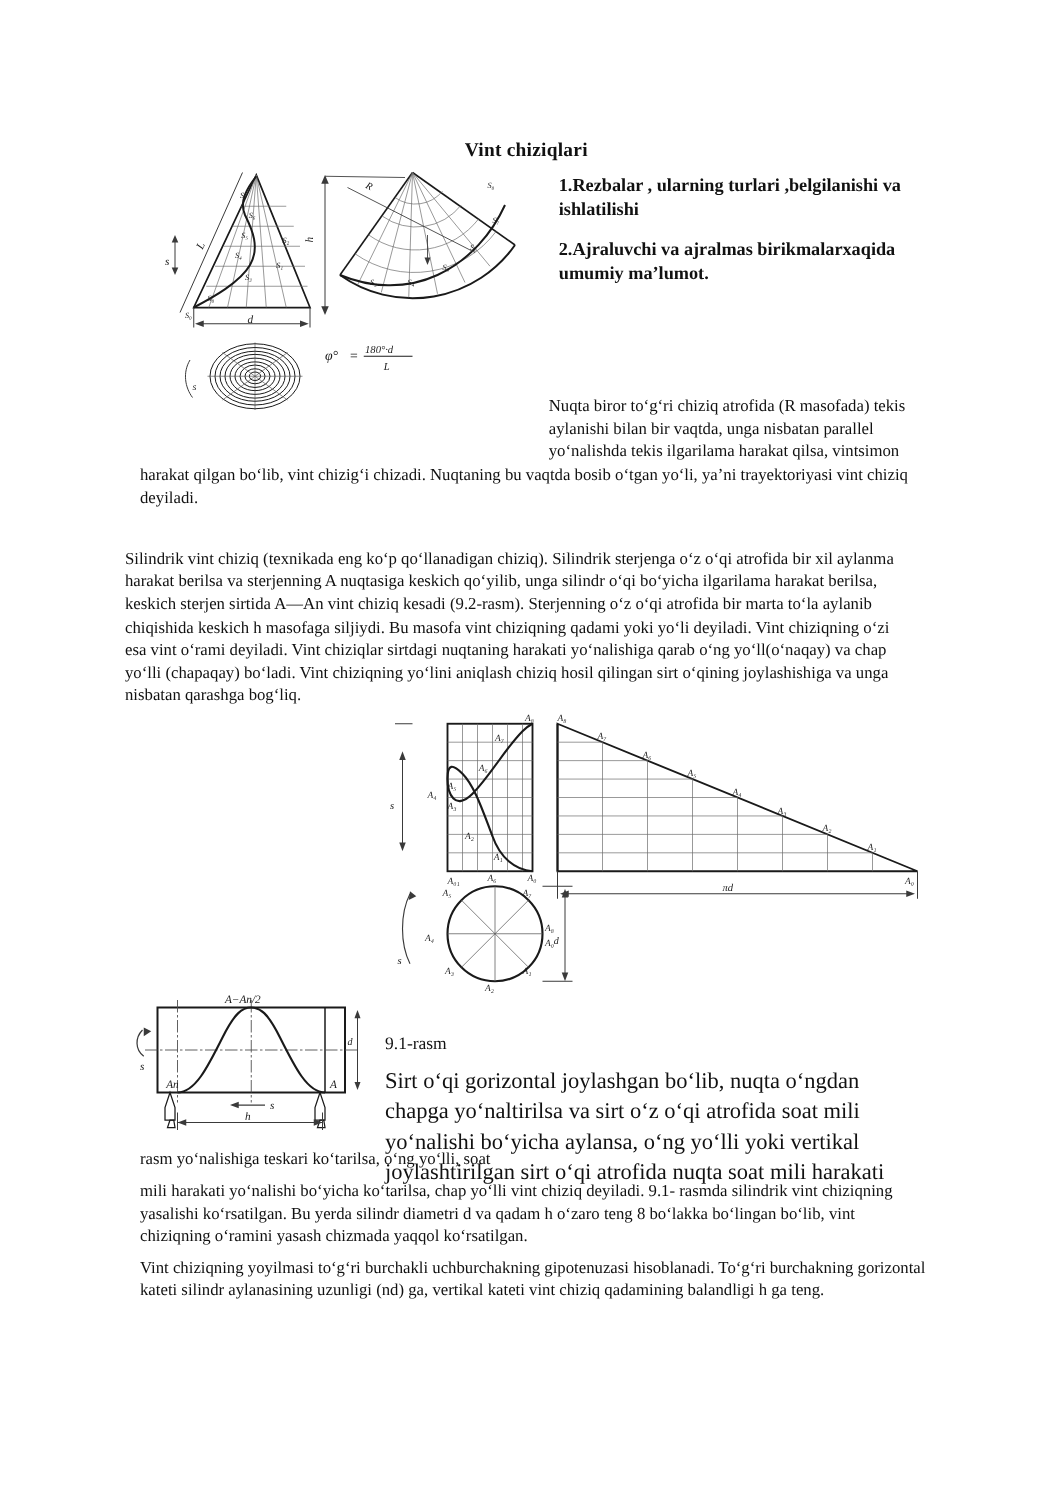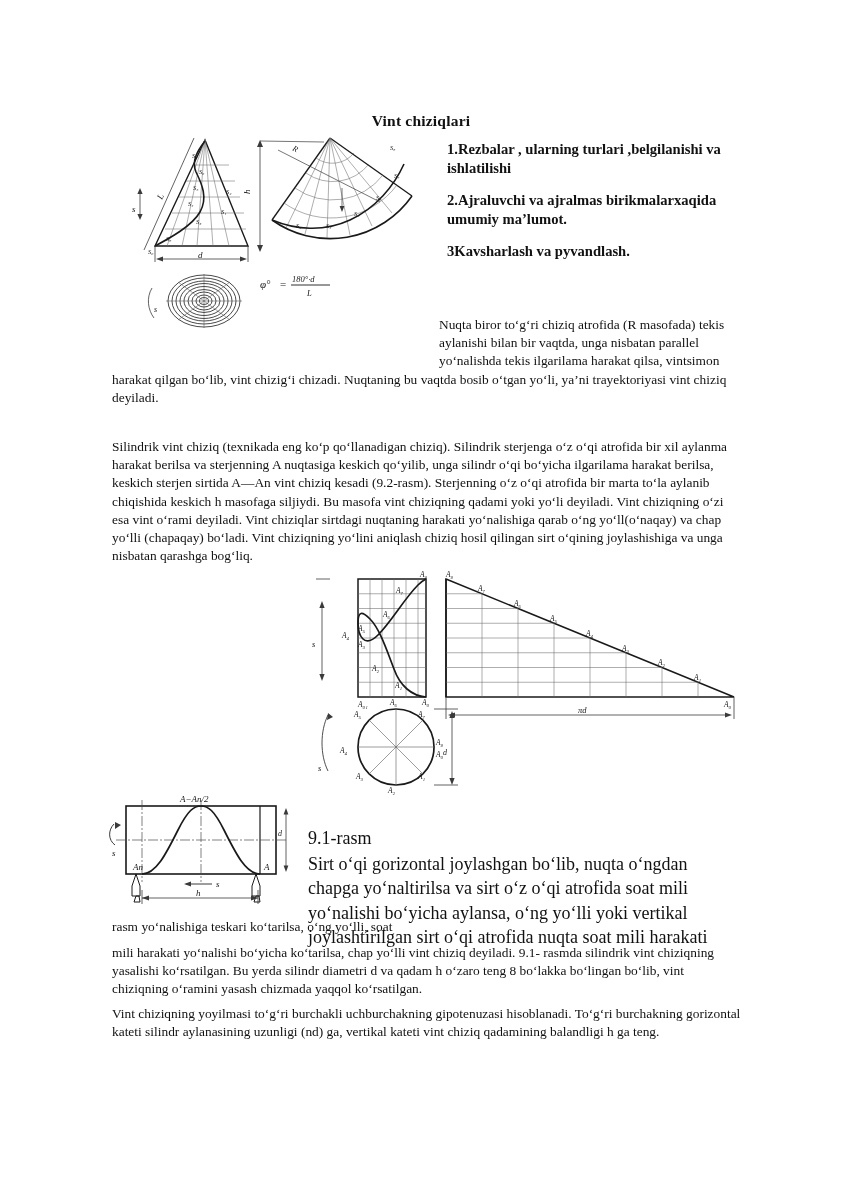--- a/index.html
+++ b/index.html
@@ -77,21 +77,21 @@
   .fig svg { display: block; }
 
   .fig-top     { left: 130px;  top: 128px; }
   .fig-main    { left: 300px;  top: 565px; }
   .fig-bottom  { left: 108px;  top: 790px; text-align: right; }
 
   .cap-91 {
     position: absolute;
     left: 308px;
     top: 828px;
-    font-size: 18px;
+    font-size: 14px;
   }
   .text-right-of-fig {
     position: absolute;
     left: 308px;
     top: 852px;
     width: 434px;
     font-size: 18px;
     line-height: 1.36;
   }
   .t-rasm-line {
@@ -102,21 +102,21 @@
     font-size: 13.4px;
     line-height: 1.36;
   }
   .p-lower-1 {
     left: 112px; top: 944px; width: 630px;
   }
   .p-lower-2 {
     left: 112px; top: 1005px; width: 630px;
   }
   .p-mid-1 { left: 112px; top: 392px; width: 630px; }
-  .p-mid-2 { left: 112px; top: 438px; width: 630px; }
+  .p-mid-2 { left: 100px; top: 438px; width: 630px; }
 
   
   text {
     font-family: "Liberation Serif", serif;
     fill: #1a1a1a;
   }
 </style>
 </head>
 <body>
 
@@ -262,21 +262,20 @@
       <text x="22" y="24" font-size="11">=</text>
       <text x="34" y="18" font-size="8.5" font-style="italic">180°·d</text>
       <path d="M33 21 L72 21" stroke="#1a1a1a" stroke-width="0.9"></path>
       <text x="49" y="32" font-size="8.5" font-style="italic">L</text>
     </svg>
   </div>
 
   <div class="reja-block">
     <div class="reja-item">1.Rezbalar , ularning turlari ,belgilanishi va ishlatilishi</div>
     <div class="reja-item">2.Ajraluvchi va ajralmas birikmalarxaqida umumiy ma’lumot.</div>
-    <div class="reja-item">3Kavsharlash va pyvandlash.</div>
   </div>
 
   <div class="wrap-para">
     <div class="floatbox"></div>
     <span>Nuqta biror to‘g‘ri chiziq atrofida (R masofada) tekis aylanishi bilan bir vaqtda, unga nisbatan parallel yo‘nalishda tekis ilgarilama harakat qilsa, vintsimon harakat qilgan bo‘lib, vint chizig‘i chizadi. Nuqtaning bu vaqtda bosib o‘tgan yo‘li, ya’ni trayektoriyasi vint chiziq deyiladi.</span>
   </div>
 
   <div class="para p-mid-2">Silindrik vint chiziq (texnikada eng ko‘p qo‘llanadigan chiziq). Silindrik sterjenga o‘z o‘qi atrofida bir xil aylanma harakat berilsa va sterjenning A nuqtasiga keskich qo‘yilib, unga silindr o‘qi bo‘yicha ilgarilama harakat berilsa, keskich sterjen sirtida A—An vint chiziq kesadi (9.2-rasm). Sterjenning o‘z o‘qi atrofida bir marta to‘la aylanib chiqishida keskich h masofaga siljiydi. Bu masofa vint chiziqning qadami yoki yo‘li deyiladi. Vint chiziqning o‘zi esa vint o‘rami deyiladi. Vint chiziqlar sirtdagi nuqtaning harakati yo‘nalishiga qarab o‘ng yo‘ll(o‘naqay) va chap yo‘lli (chapaqay) bo‘ladi. Vint chiziqning yo‘lini aniqlash chiziq hosil qilingan sirt o‘qining joylashishiga va unga nisbatan qarashga bog‘liq.</div>
 
   <div class="fig fig-main">

